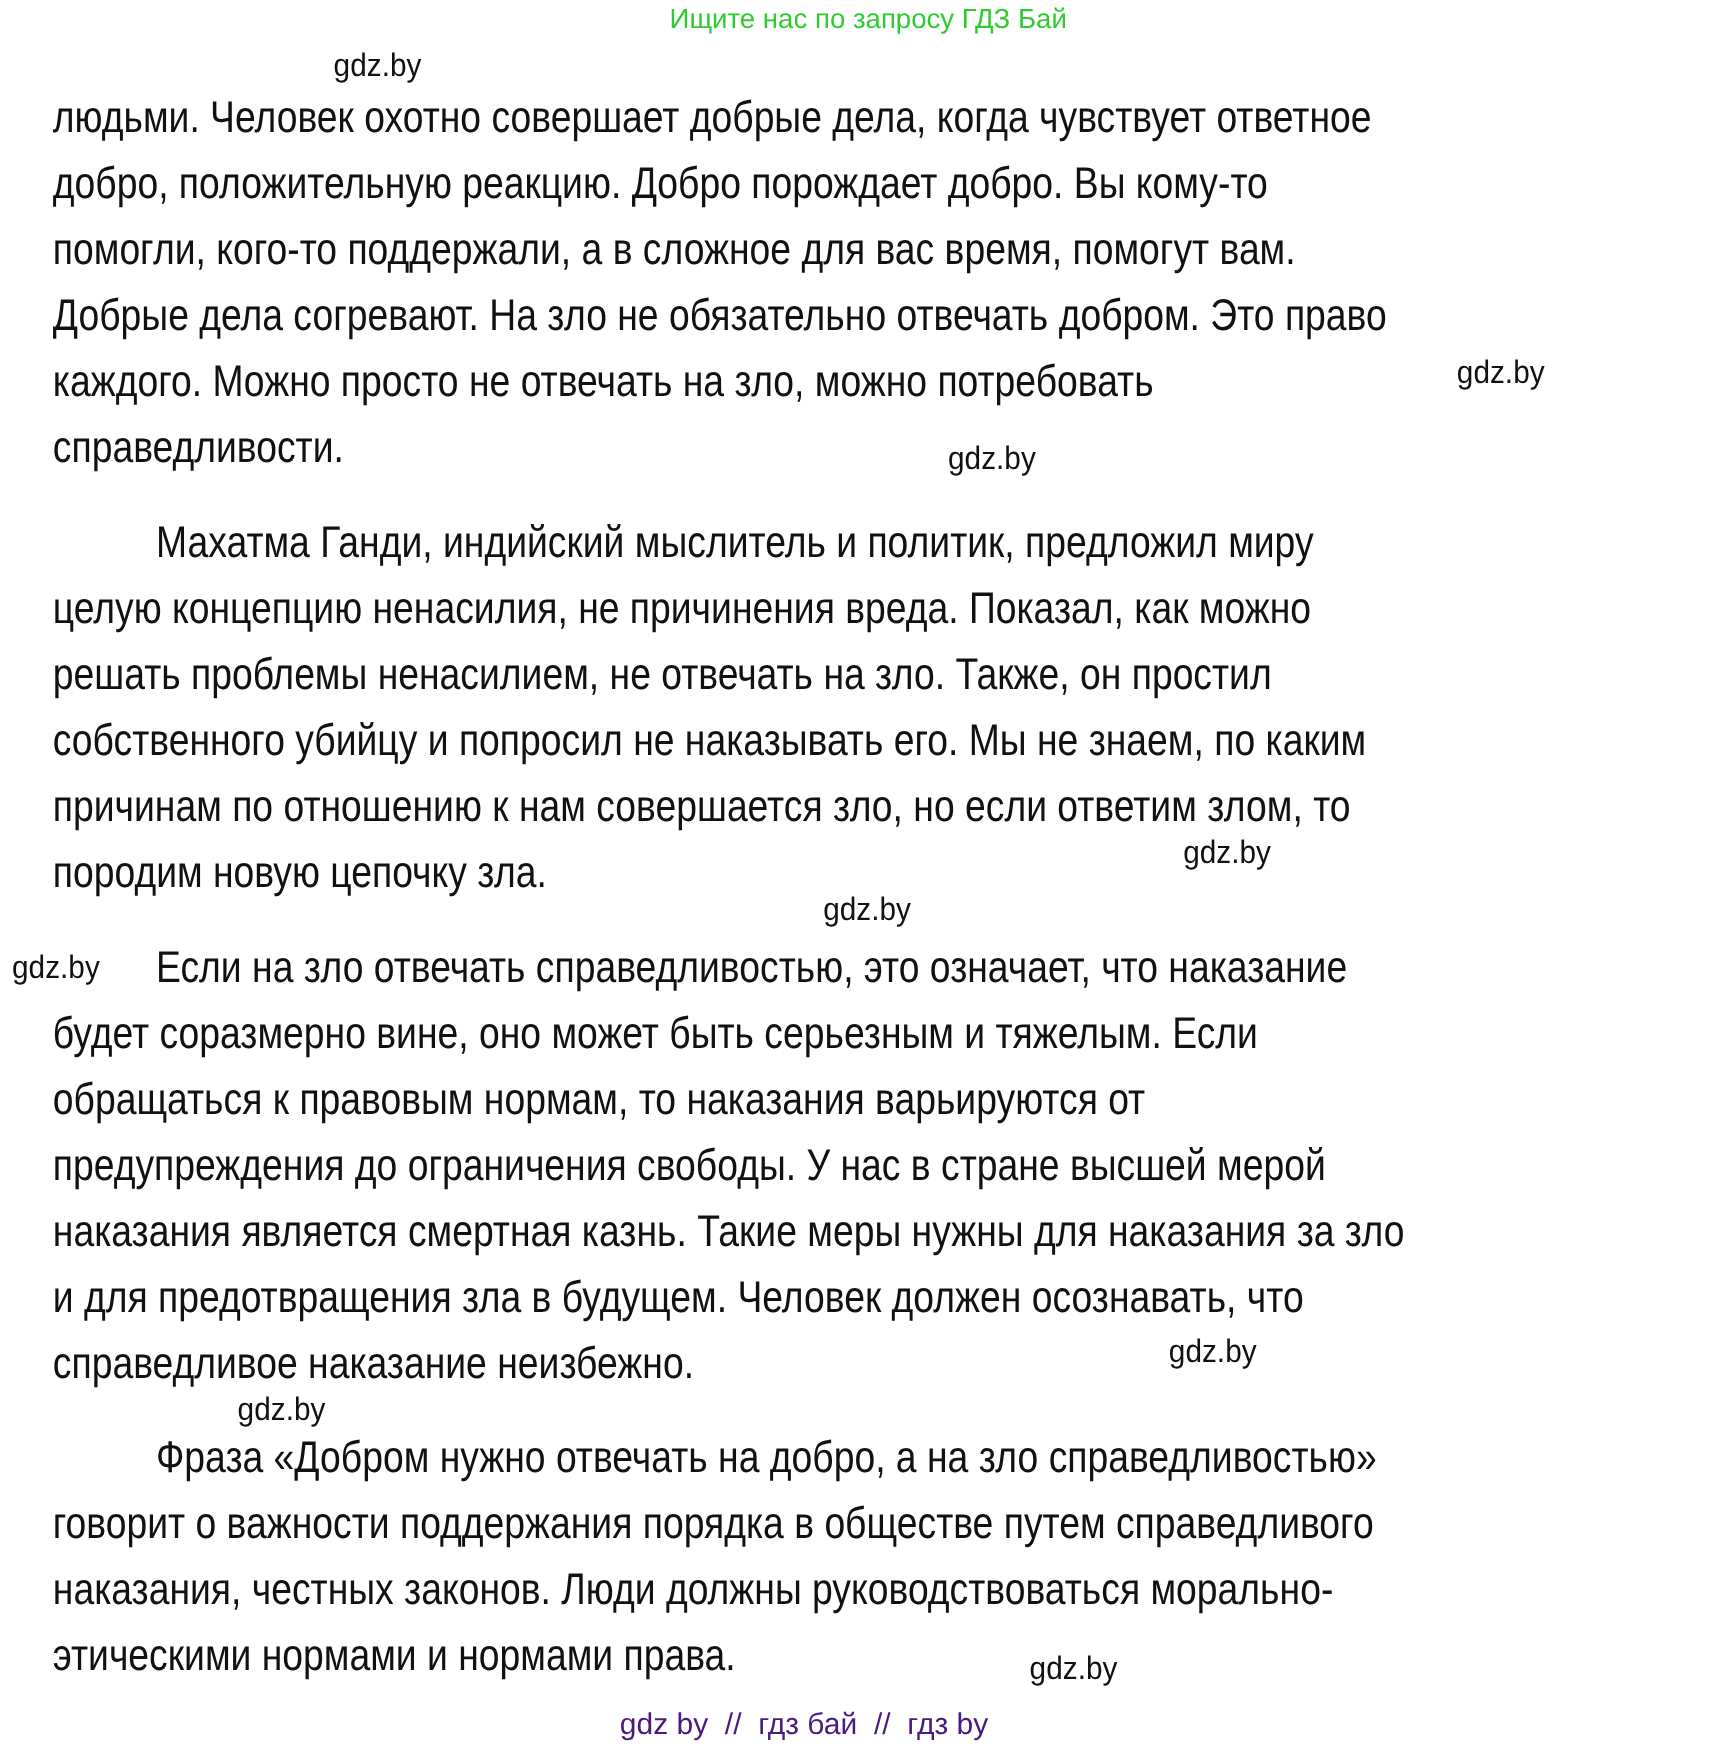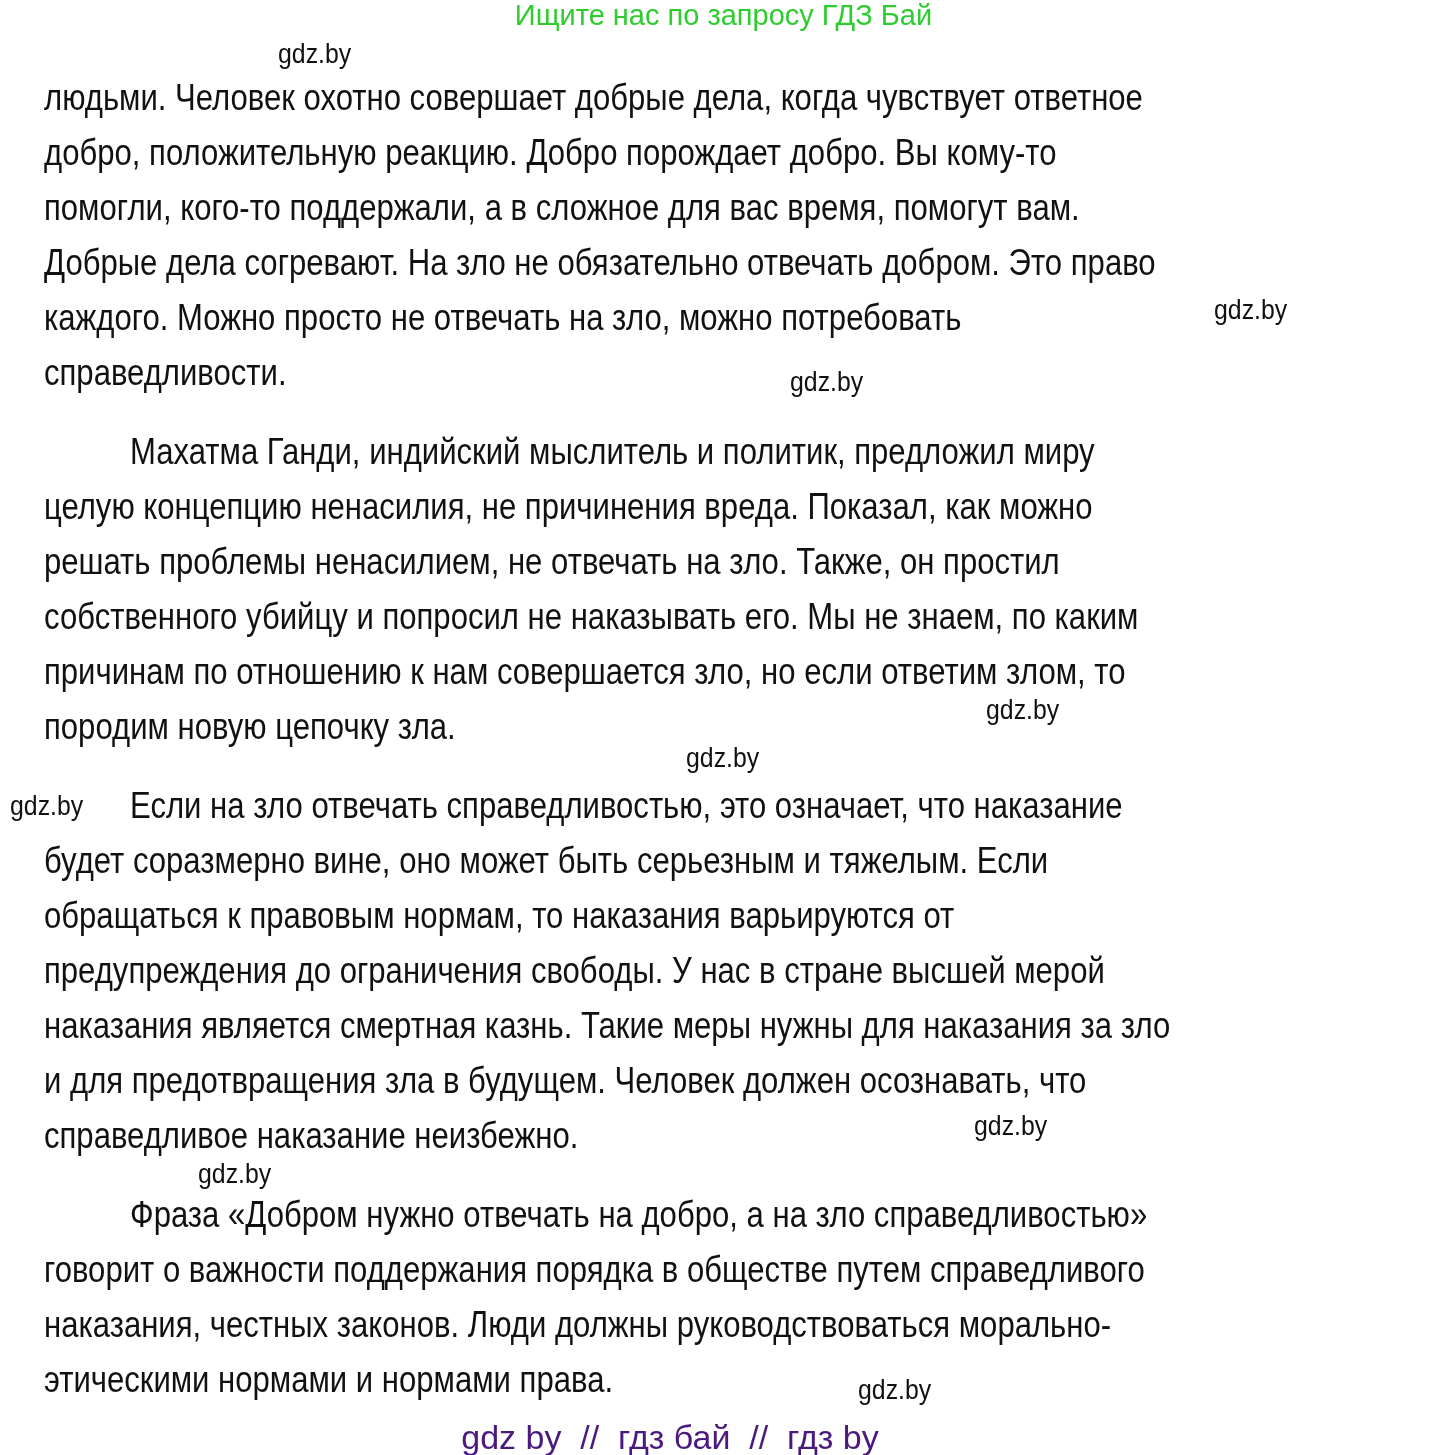--- a/index.html
+++ b/index.html
@@ -13,32 +13,32 @@
     position: relative;
     overflow: hidden;
     font-family: "Liberation Sans", "DejaVu Sans", sans-serif;
   }
   .header-banner {
     position: absolute;
     top: 0;
     left: 0;
     width: 1447px;
     text-align: center;
-    font-size: 29px;
+    font-size: 23px;
     line-height: 30px;
     color: #2ecc2e;
     font-family: "Liberation Sans", sans-serif;
   }
   .footer-banner {
     position: absolute;
     top: 1420px;
     left: 0;
     width: 1340px;
     text-align: center;
-    font-size: 34px;
+    font-size: 25px;
     line-height: 34px;
     color: #4b1a7e;
     font-family: "Liberation Sans", sans-serif;
     white-space: pre;
   }
   .line {
     position: absolute;
     left: 44px;
     font-size: 37px;
     line-height: 44px;

